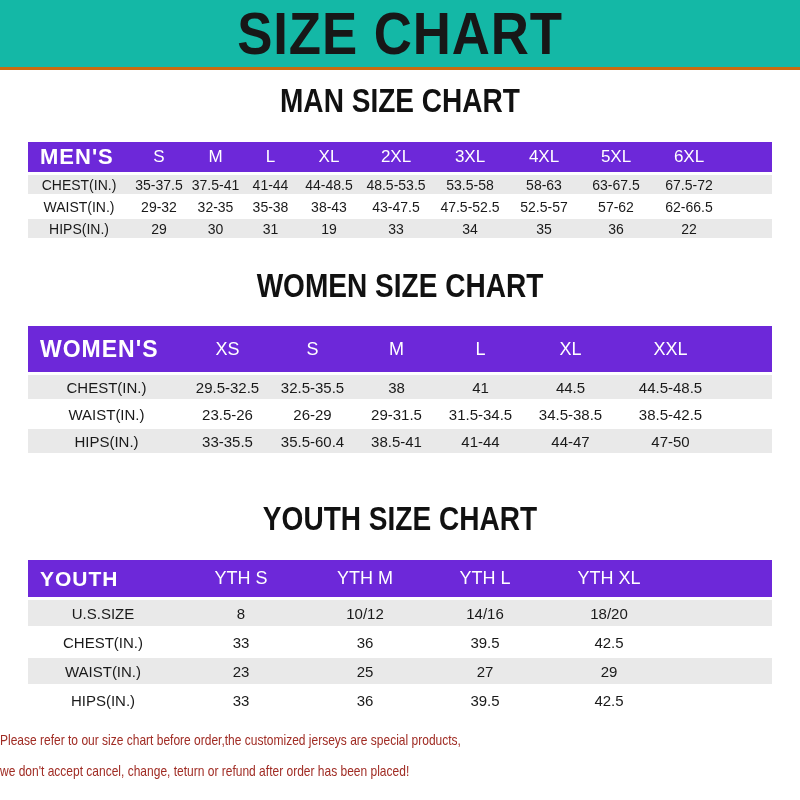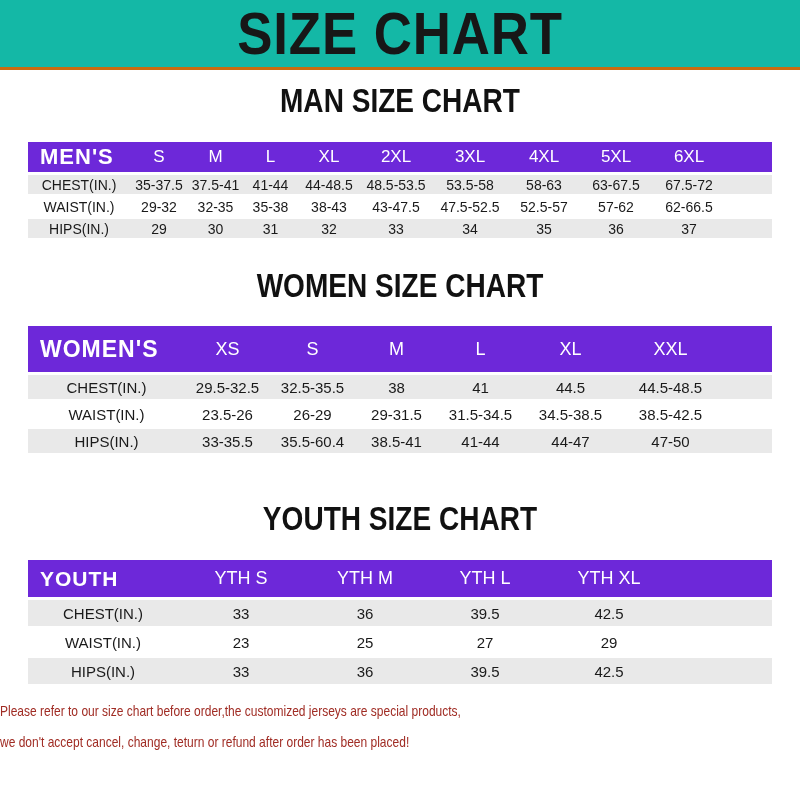--- a/index.html
+++ b/index.html
@@ -142,26 +142,26 @@
         <td>52.5-57</td>
         <td>57-62</td>
         <td>62-66.5</td>
         <td></td>
       </tr>
       <tr>
         <th>HIPS(IN.)</th>
         <td>29</td>
         <td>30</td>
         <td>31</td>
-        <td>32</td>
+        <td>19</td>
         <td>33</td>
         <td>34</td>
         <td>35</td>
         <td>36</td>
-        <td>37</td>
+        <td>22</td>
         <td></td>
       </tr>
     </tbody>
   </table>
 </section>
 
 <section>
   <div class="sec-title women">WOMEN SIZE CHART</div>
   <table class="size-table women">
     <colgroup>
@@ -237,20 +237,28 @@
         <th class="corner">YOUTH</th>
         <th>YTH S</th>
         <th>YTH M</th>
         <th>YTH L</th>
         <th>YTH XL</th>
         <th></th>
       </tr>
     </thead>
     <tbody>
       <tr>
+        <th>U.S.SIZE</th>
+        <td>8</td>
+        <td>10/12</td>
+        <td>14/16</td>
+        <td>18/20</td>
+        <td></td>
+      </tr>
+      <tr>
         <th>CHEST(IN.)</th>
         <td>33</td>
         <td>36</td>
         <td>39.5</td>
         <td>42.5</td>
         <td></td>
       </tr>
       <tr>
         <th>WAIST(IN.)</th>
         <td>23</td>

